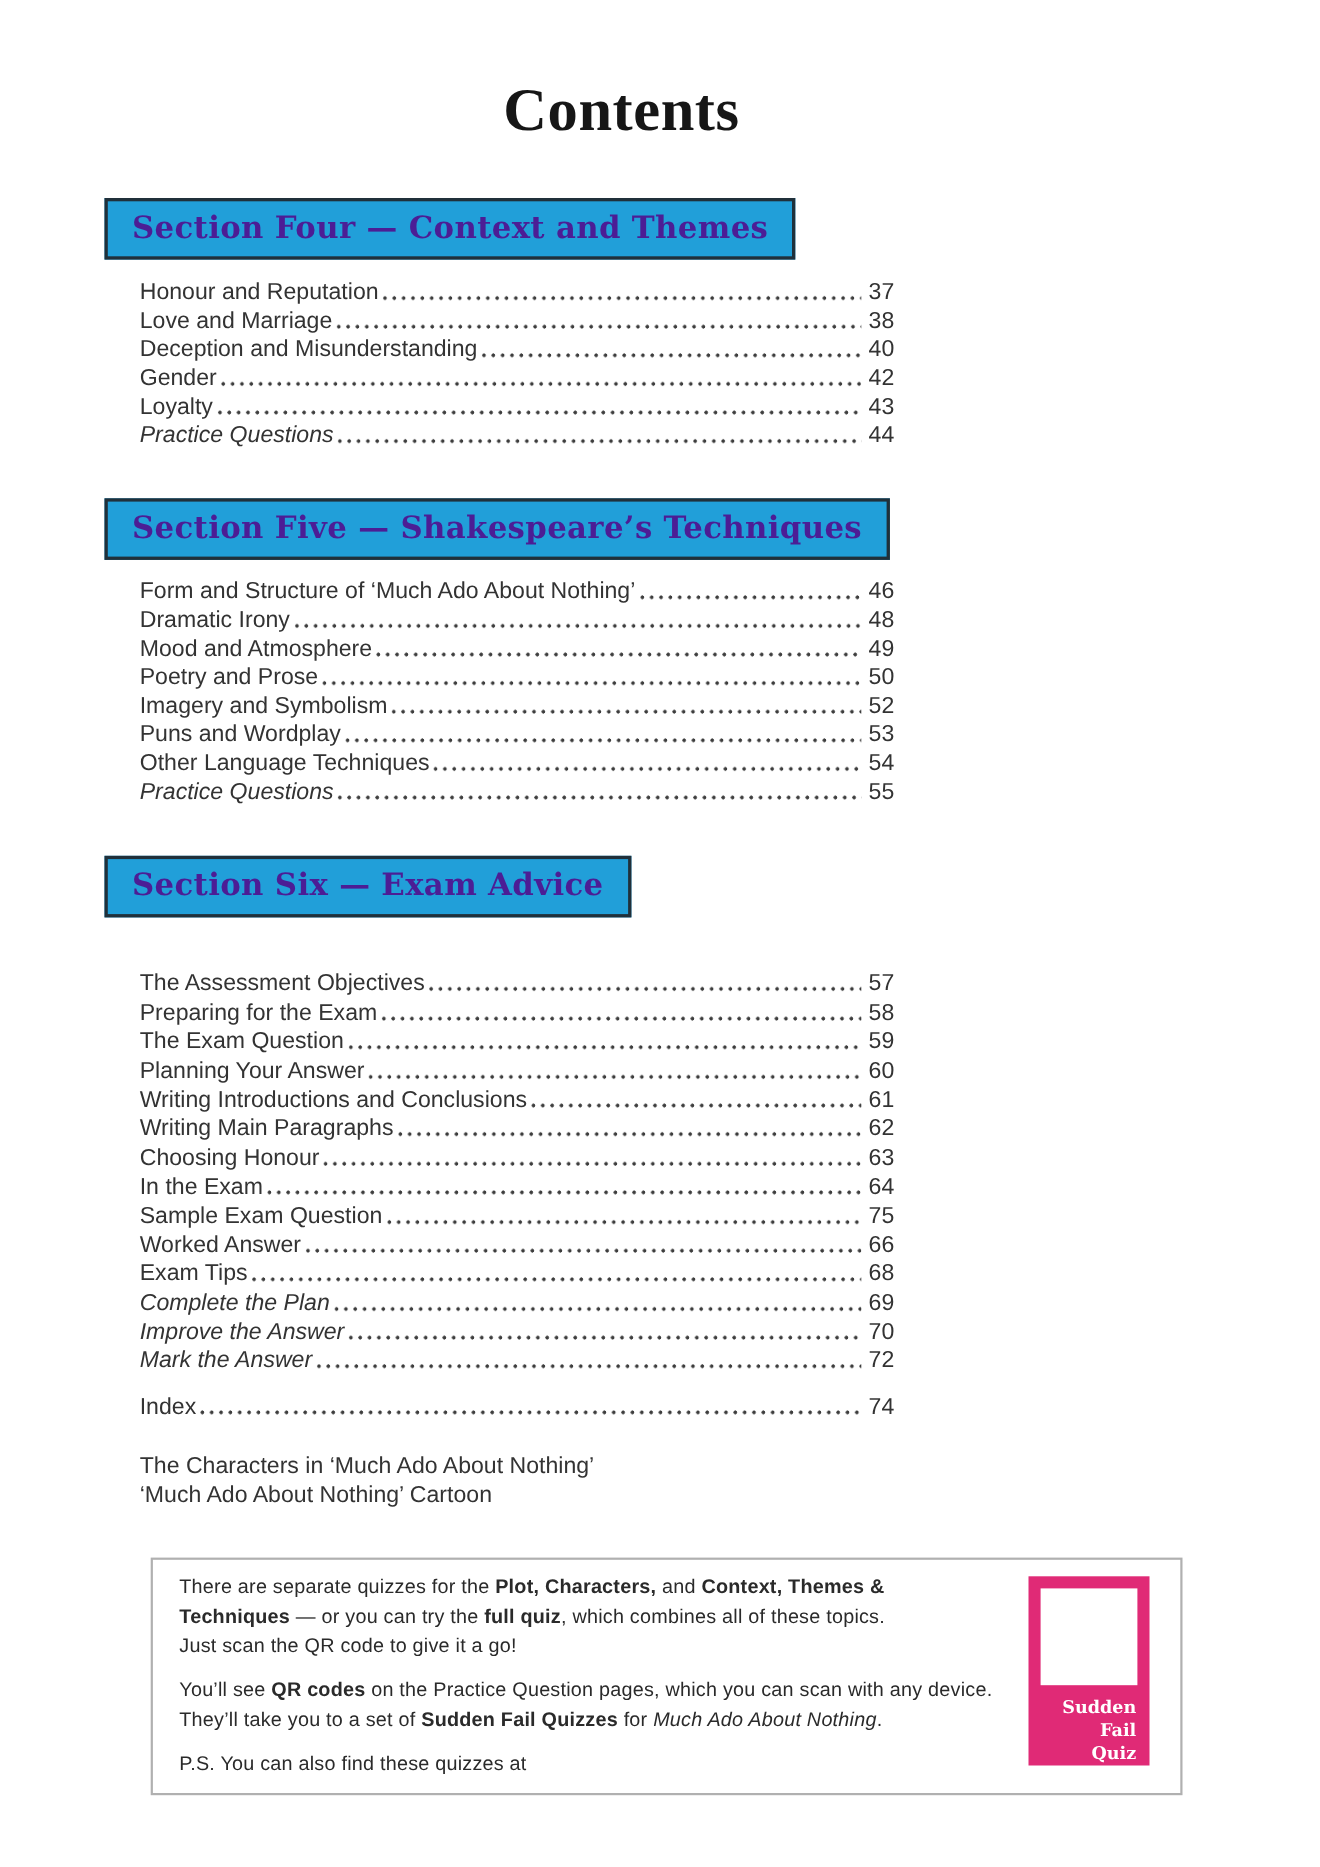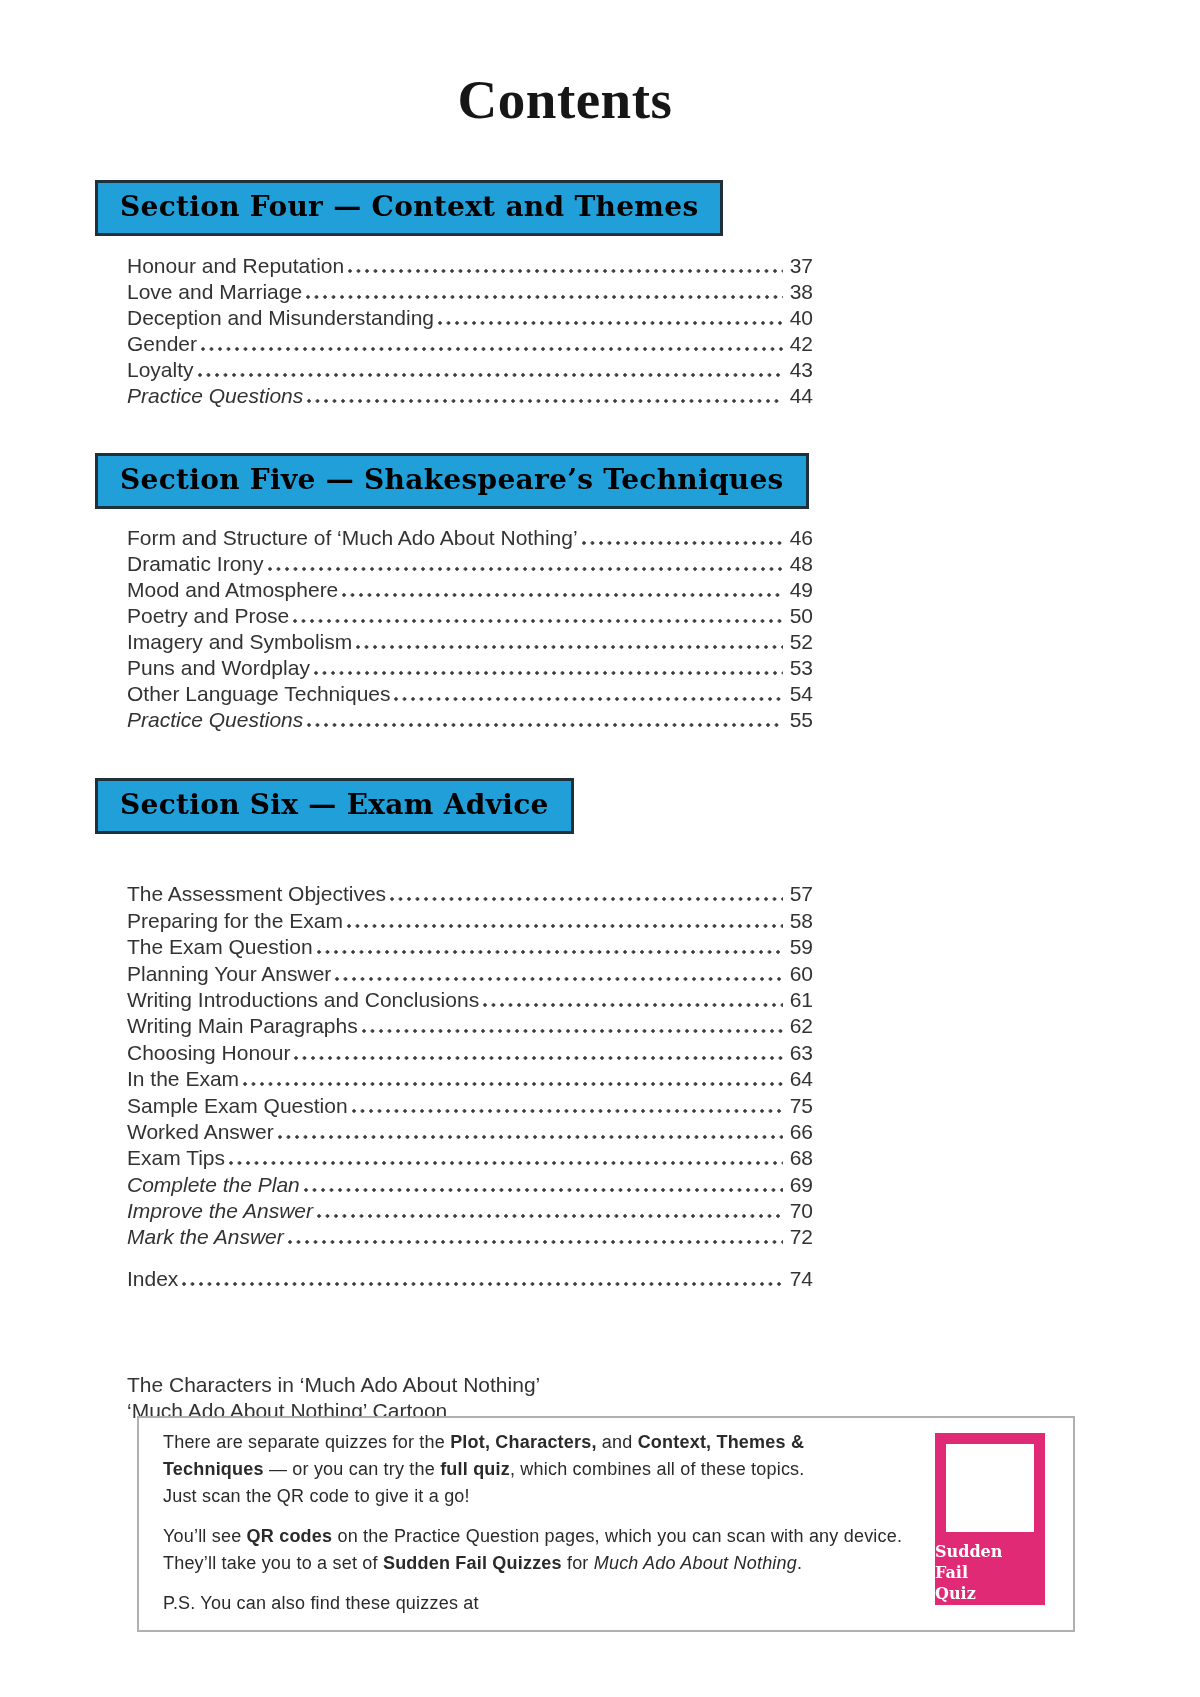--- a/index.html
+++ b/index.html
@@ -3,46 +3,46 @@
 <meta charset="utf-8">
 <style>
   html,body{margin:0;padding:0;background:#ffffff;}
   body{width:1200px;height:1697px;position:relative;font-family:"Liberation Sans",sans-serif;overflow:hidden;}
   .page{position:absolute;inset:0;background:#fff;}
 
   .title{position:absolute;top:68px;left:0;width:1130px;margin:0;text-align:center;
          font-family:Liberation Serif, serif;font-weight:bold;font-size:55px;color:#161616;letter-spacing:0.5px;}
 
   .sec-h{position:absolute;left:95px;display:inline-block;background:var(--blue,#219FD9);
-         border:3px solid #20303a;color:#000000;font-family:"DejaVu Serif",serif;font-weight:bold;
+         border:3px solid #20303a;color:#4c1d95;font-family:"DejaVu Serif",serif;font-weight:bold;
          font-size:28px;line-height:1;padding:10px 22px 12px;letter-spacing:0.3px;white-space:nowrap;text-align:right;}
 
   .toc-list{position:absolute;left:127px;width:686px;}
   .row{display:flex;align-items:flex-end;height:26px;font-size:21px;color:#333;line-height:25px;}
   .s6 .row{height:26.4px;}
   .lbl{white-space:nowrap;}
   .num{white-space:nowrap;padding-left:5px;}
   .leader{flex:1 1 auto;height:4px;margin:0 2px 5px 4px;align-self:flex-end;
           background-image:radial-gradient(circle at 2px 2px,#3d3d3d 1.5px,rgba(0,0,0,0) 1.9px);
           background-size:8.5px 4px;background-repeat:repeat-x;}
   .it .lbl{font-style:italic;text-align:center;}
 
-  .extras{position:absolute;left:127px;top:1372px;font-size:21px;line-height:26px;color:#333;}
+  .extras{position:absolute;left:127px;top:1320px;font-size:21px;line-height:26px;color:#333;}
 
   .note-box{position:absolute;left:137px;top:1416px;width:938px;height:216px;box-sizing:border-box;
             border:2px solid #b0b0b0;background:#fff;}
   .note-text{position:absolute;left:24px;top:11px;width:770px;font-size:18px;line-height:27px;
              color:#2a2a2a;letter-spacing:0.2px;}
   .note-text p{margin:0 0 13px 0;}
   .note-text .b{font-weight:bold;}
   .note-text .i{font-style:italic;}
 
   .qr-badge{position:absolute;left:796px;top:15px;width:110px;height:172px;background:var(--pink,#E02A76);}
   .qr-white{position:absolute;left:11px;top:11px;width:88px;height:88px;background:#ffffff;}
-  .qr-label{position:absolute;left:0;top:108px;width:98px;text-align:left;color:#fff;
+  .qr-label{position:absolute;left:0;top:108px;width:98px;text-align:right;color:#fff;
             font-family:"DejaVu Serif",serif;font-weight:bold;font-size:16px;line-height:21px;}
 </style>
 </head>
 <body>
 
 <div class="page">
 
   <h1 class="title">Contents</h1>
 
   <div class="sec-h" style="top:180px">Section Four — Context and Themes</div>

